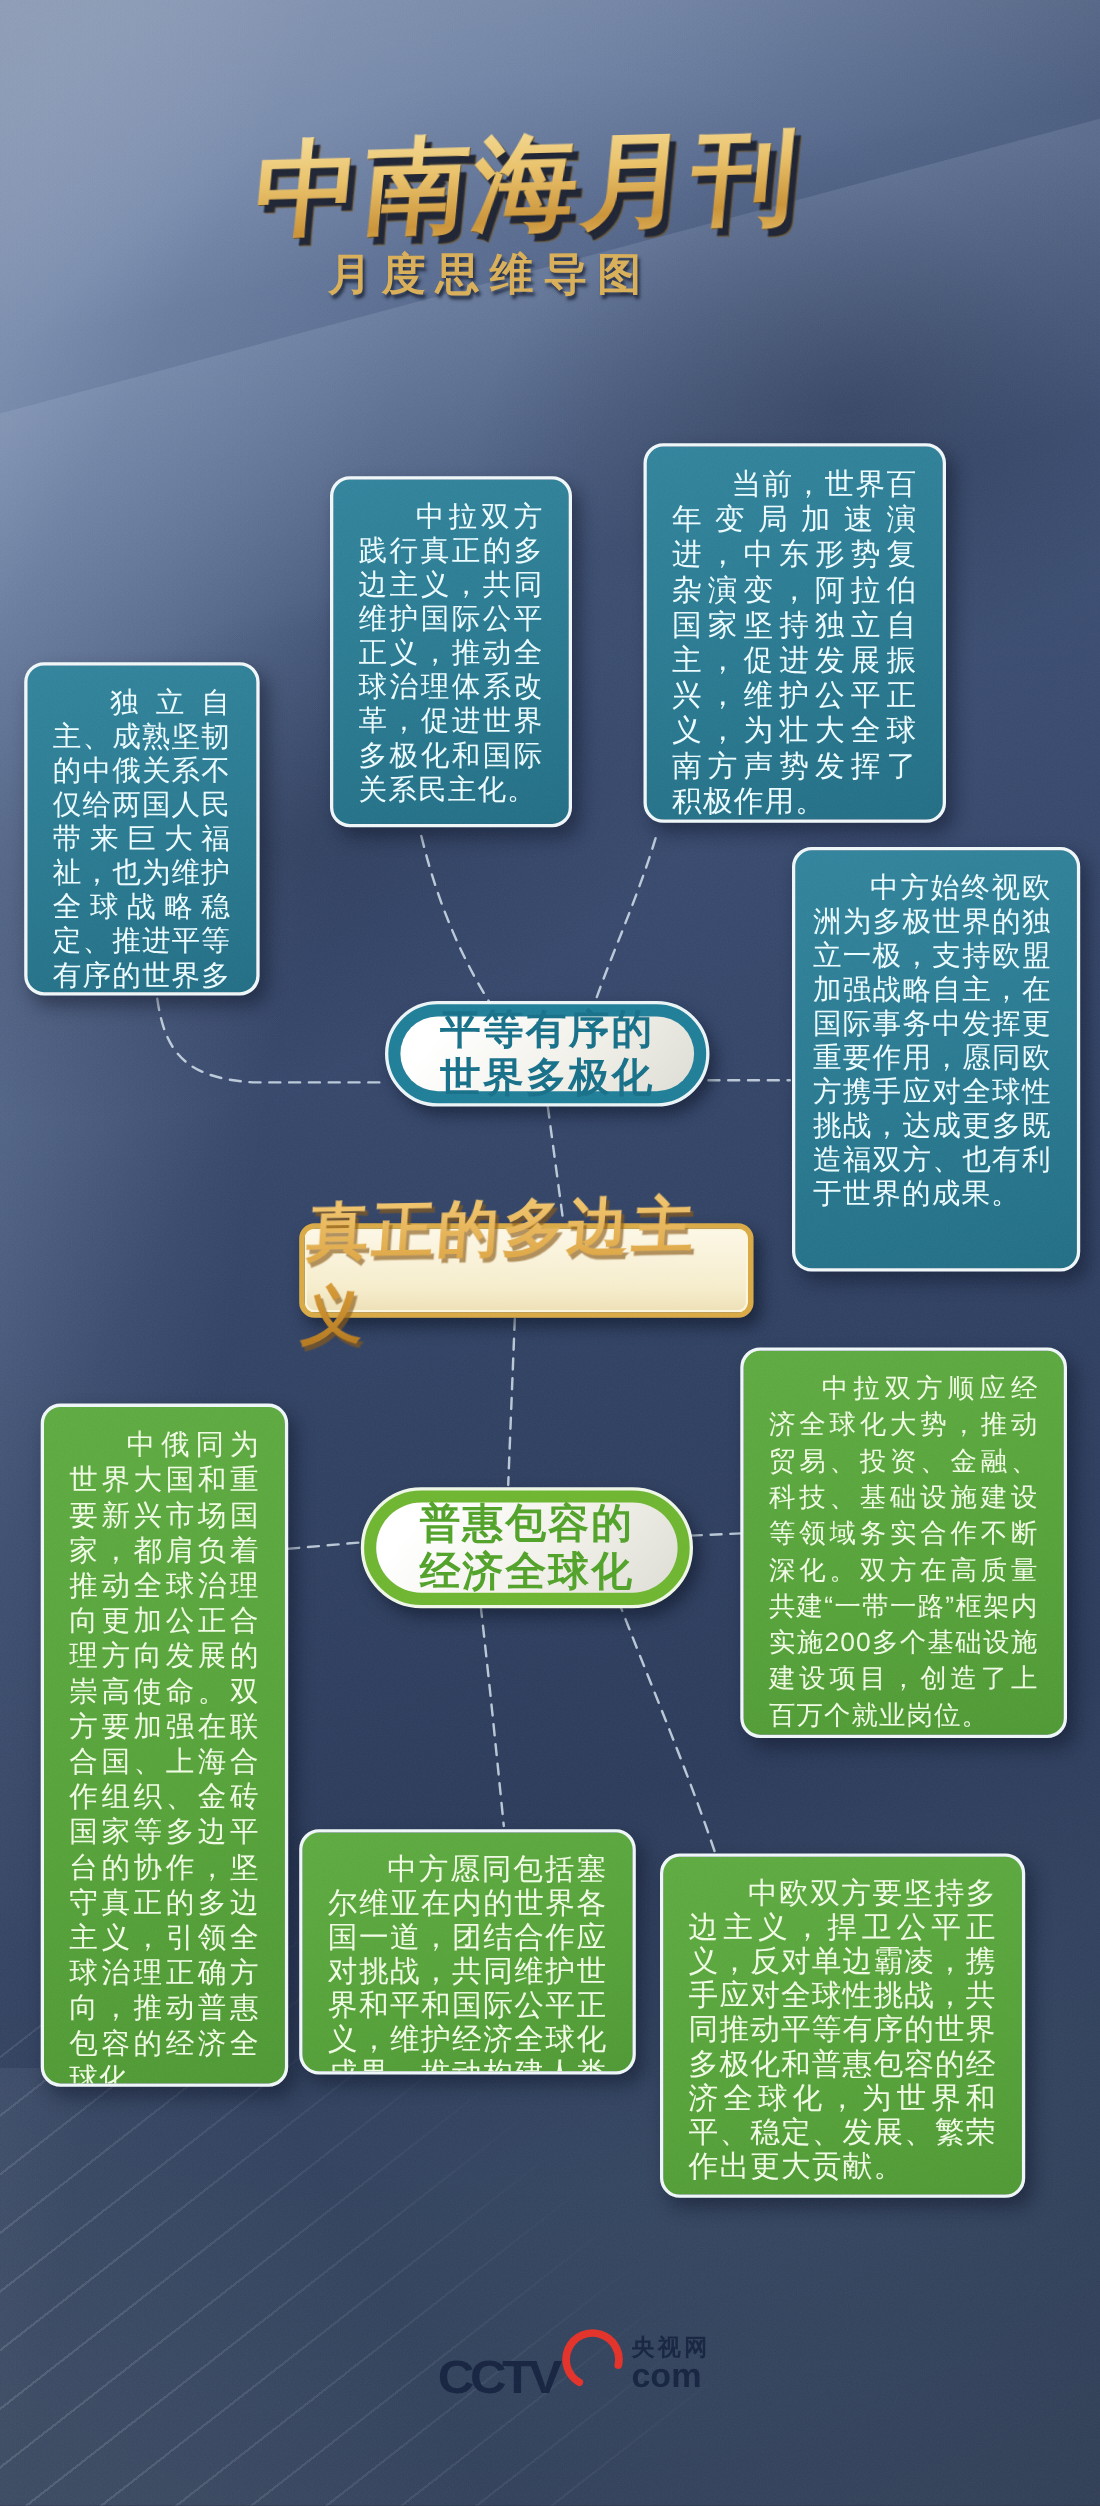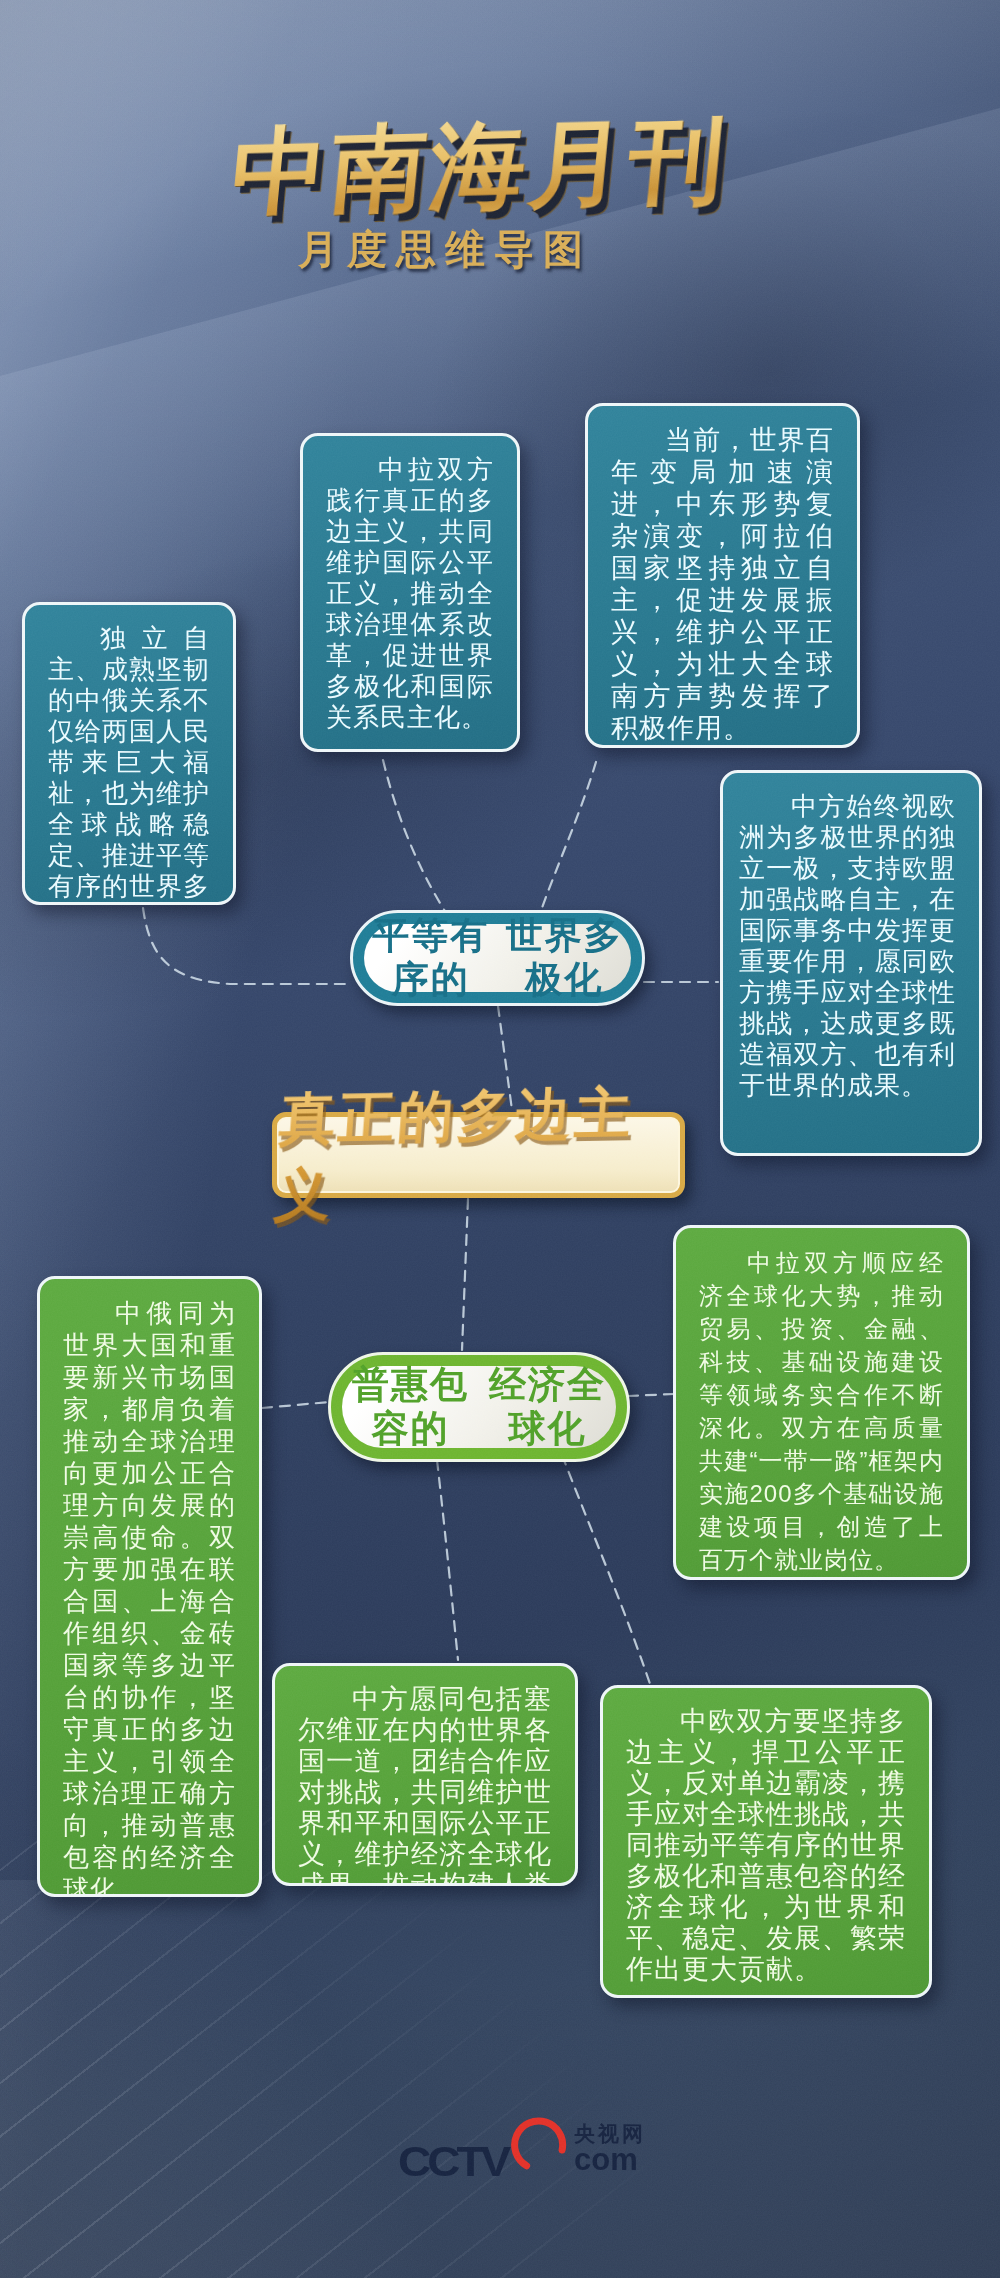--- a/index.html
+++ b/index.html
@@ -68,21 +68,21 @@
   .b6{left:272px;top:1663px;width:306px;height:223px;font-size:27px;}
   .b7{left:600px;top:1685px;width:332px;height:313px;font-size:27px;}
 
   
   .pill{position:absolute;box-sizing:border-box;border-radius:999px;padding:11px;
     box-shadow:6px 8px 14px rgba(8,14,30,0.5);}
   .pill-ring-teal{background:#1f7c96;border:3px solid #e9f3f6;}
   .pill-ring-green{background:#6cb42f;border:3px solid #eef6e6;}
   .pill-inner{height:100%;box-sizing:border-box;border-radius:999px;
     background:linear-gradient(130deg,#ffffff 15%,#f2f1ea 55%,#dddcd4 100%);
-    display:flex;align-items:center;justify-content:center;
+    display:flex;flex-direction:column;align-items:center;justify-content:center;
     font-weight:900;font-size:37px;line-height:1.18;letter-spacing:2px;text-align:center;}
   .pill-teal-text{color:#176e87;}
   .pill-green-text{color:#4fa028;}
   .pill-mp{left:350px;top:910px;width:295px;height:96px;}
   .pill-eg{left:328px;top:1352px;width:302px;height:110px;}
 
   
   .badge{
     position:absolute;left:272px;top:1112px;width:413px;height:86px;box-sizing:border-box;
     border-radius:14px;border:5px solid #d8a843;

